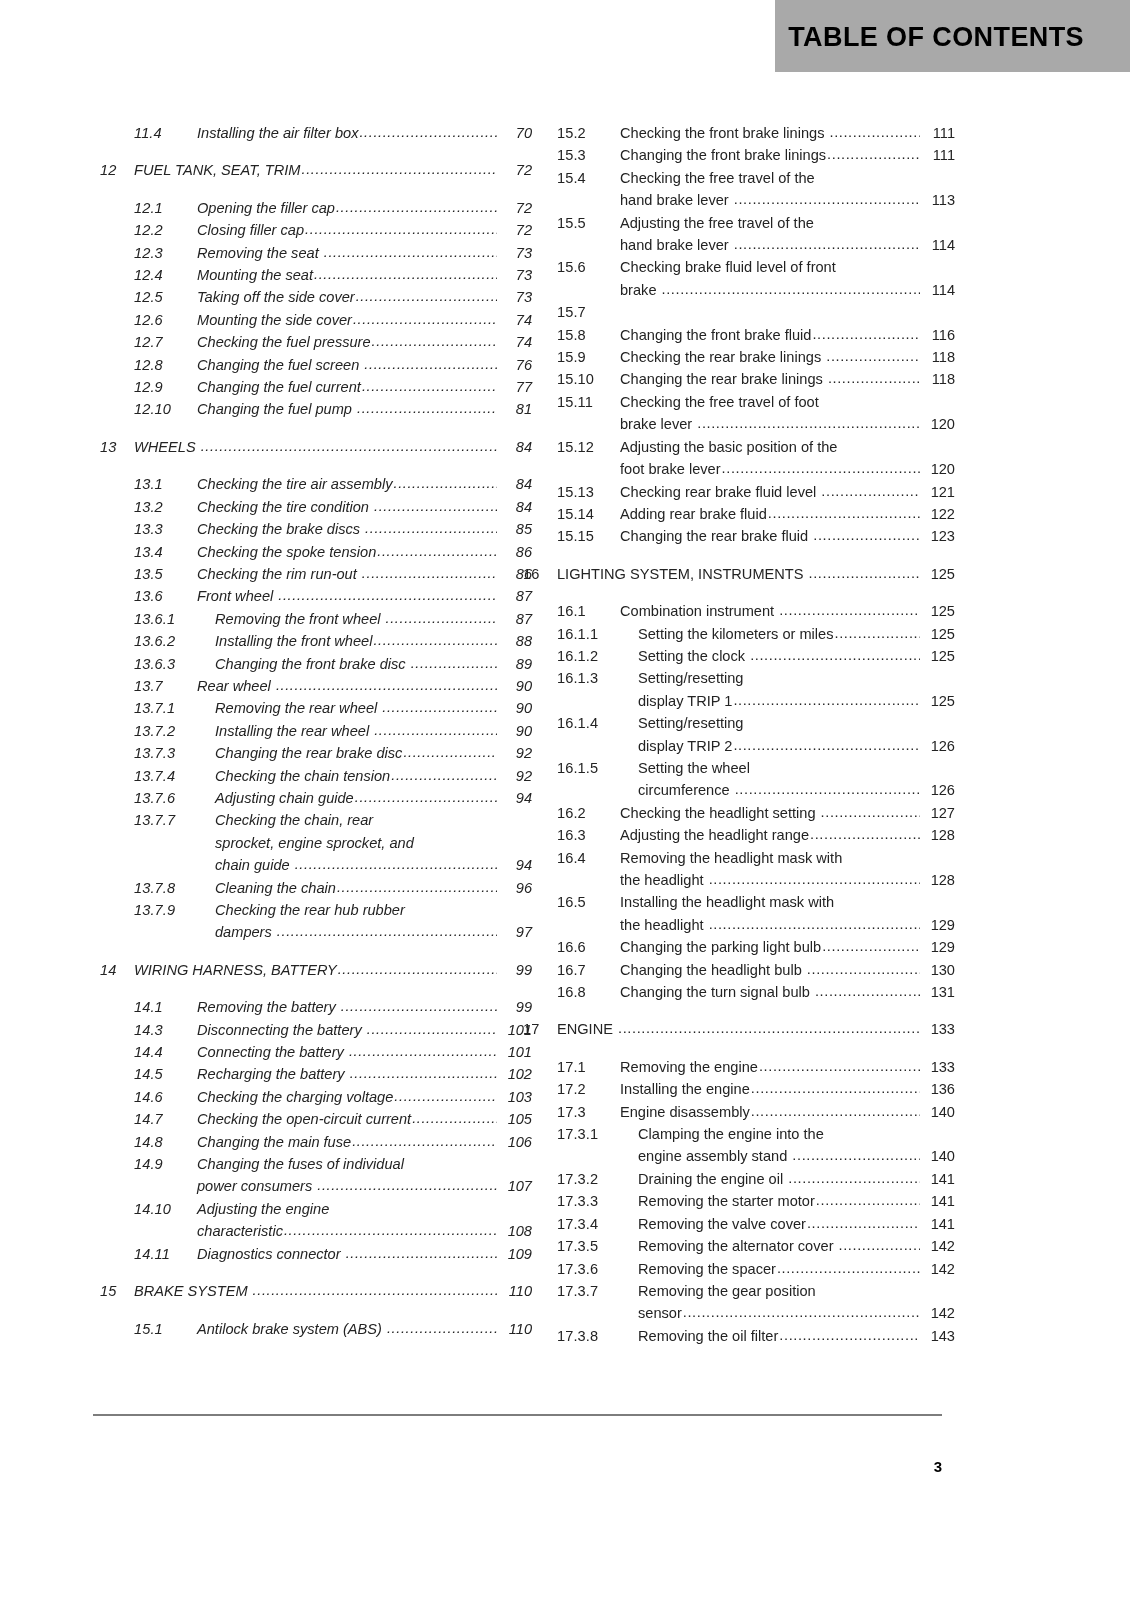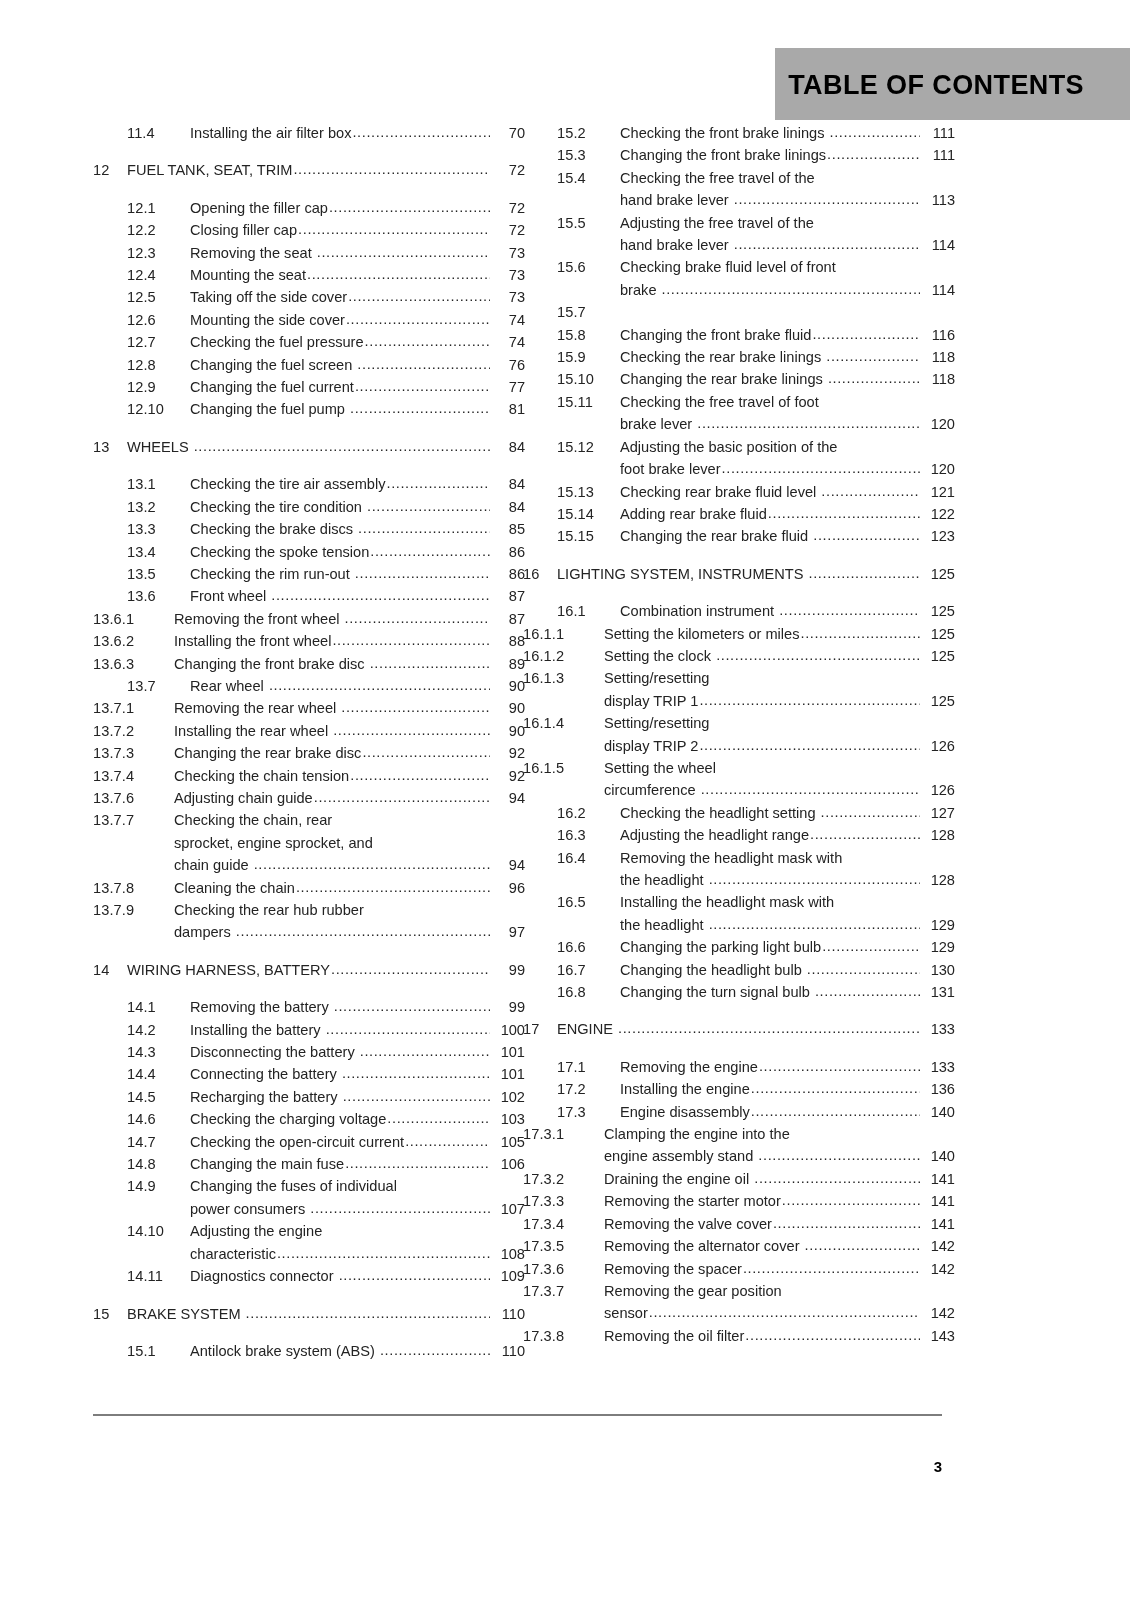--- a/index.html
+++ b/index.html
@@ -18,21 +18,20 @@
   }
 
   
   #header-banner {
     position: absolute;
     left: 775px;
     top: 0;
     width: 355px;
     height: 72px;
     background: #a9a9a9;
-    margin-top: 48px;
   }
   #header-title {
     position: absolute;
     right: 46px;
     top: 22px;
     font-size: 27px;
     font-weight: bold;
     letter-spacing: 0.4px;
     color: #000000;
     white-space: nowrap;
@@ -43,21 +42,21 @@
     position: absolute;
     left: 0;
     top: 122px;
     width: 1130px;
   }
   .toc-column {
     position: absolute;
     top: 0;
     width: 432px;
   }
-  #toc-column-left  { left: 93px; }
+  #toc-column-left  { left: 100px; font-style: italic; }
   #toc-column-right { left: 523px; }
 
   
   .toc-entry {
     display: flex;
     align-items: flex-start;
     font-size: 14.6px;
     line-height: 22.4px;
     color: #232323;
   }
@@ -67,21 +66,21 @@
   }
   .toc-entry.gap-top { margin-top: 5px; align-items: center; }
 
   .entry-number {
     flex: 0 0 auto;
     white-space: nowrap;
     letter-spacing: 0.1px;
   }
   .level-1 > .entry-number { width: 34px; }
   .level-2 > .entry-number { width: 63px; margin-left: 34px; }
-  .level-3 > .entry-number { width: 81px; }
+  .level-3 > .entry-number { width: 81px; margin-left: 34px; }
 
   .entry-body {
     flex: 1 1 auto;
     min-width: 0;
   }
   .entry-line {
     display: flex;
     align-items: baseline;
     width: 100%;
   }
@@ -477,30 +476,20 @@
         <span class="entry-number">14.1</span>
         <div class="entry-body">
           <div class="entry-line">
             <span class="entry-title">Removing the battery </span>
             <span class="entry-dots"></span>
             <span class="entry-page">99</span>
           </div>
         </div>
       </div>
       <div class="toc-entry level-2">
-        <span class="entry-number">14.2</span>
-        <div class="entry-body">
-          <div class="entry-line">
-            <span class="entry-title">Installing the battery </span>
-            <span class="entry-dots"></span>
-            <span class="entry-page">100</span>
-          </div>
-        </div>
-      </div>
-      <div class="toc-entry level-2">
         <span class="entry-number">14.3</span>
         <div class="entry-body">
           <div class="entry-line">
             <span class="entry-title">Disconnecting the battery </span>
             <span class="entry-dots"></span>
             <span class="entry-page">101</span>
           </div>
         </div>
       </div>
       <div class="toc-entry level-2">

